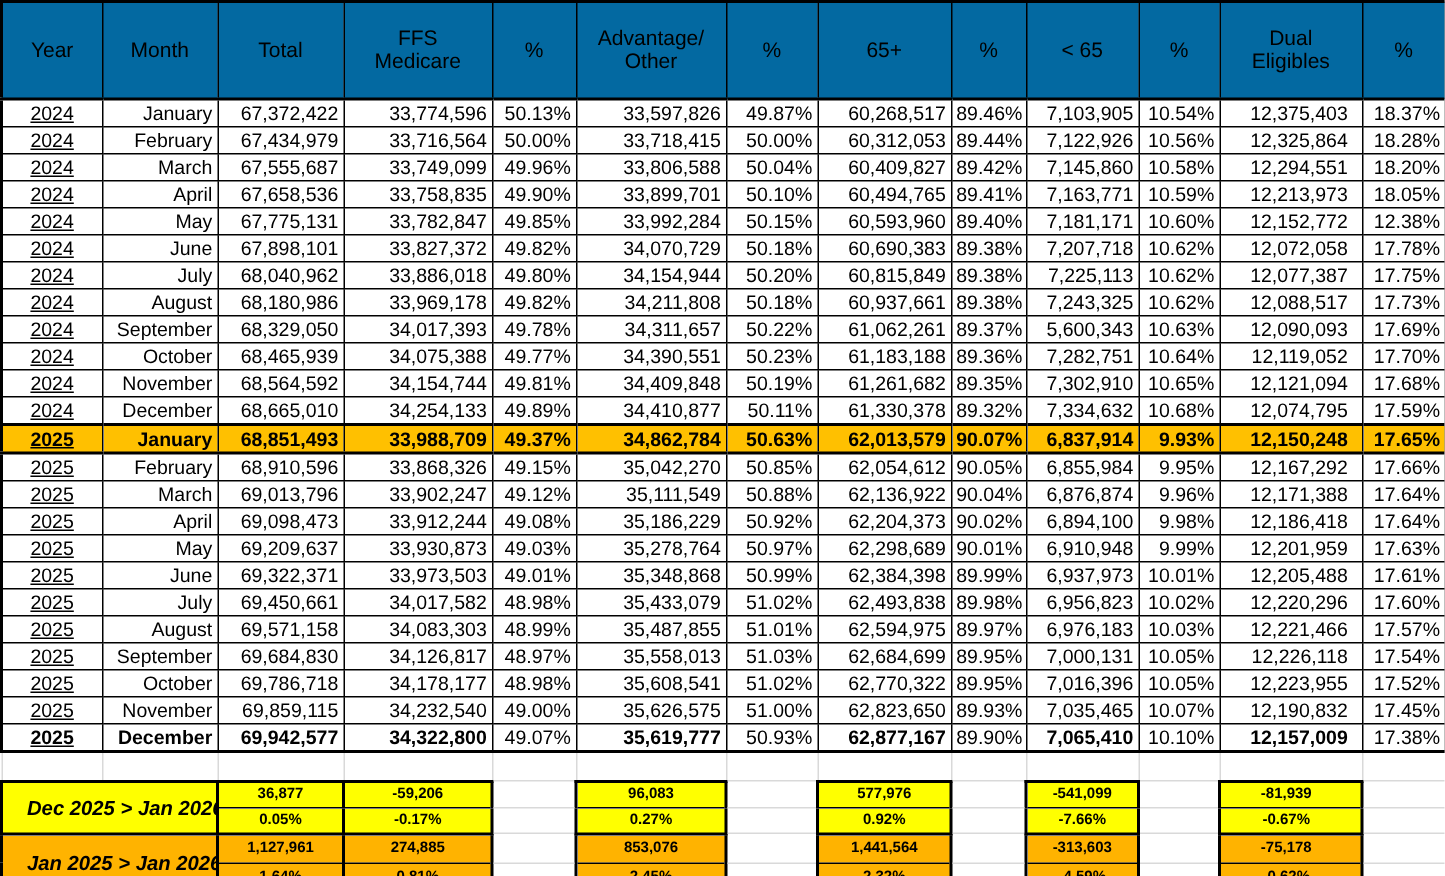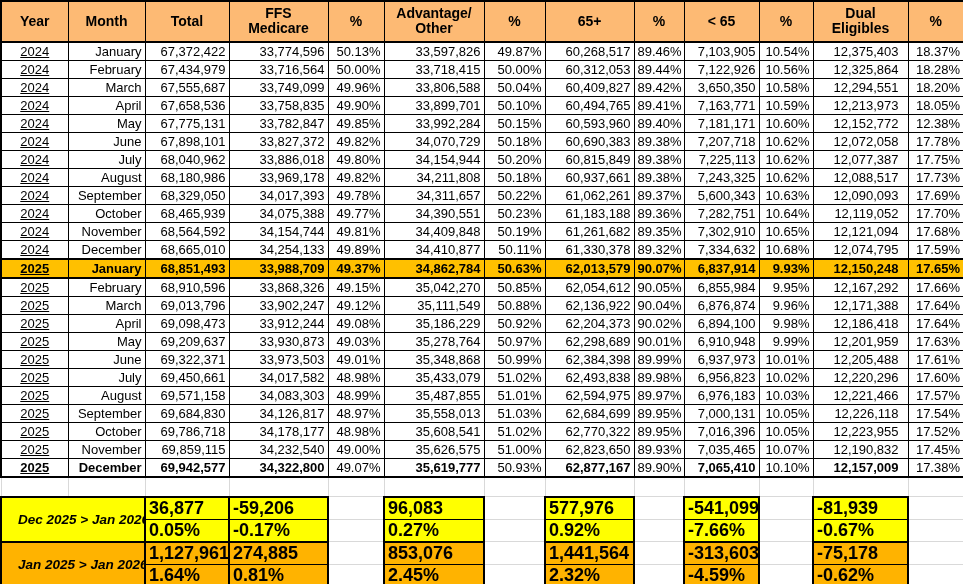--- a/index.html
+++ b/index.html
@@ -7,36 +7,36 @@
     --grid:#D9D9D9; --border:#000000;
   }
   html,body{margin:0;padding:0;background:#fff;}
   body{font-family:"Liberation Sans","DejaVu Sans",sans-serif;color:#000;width:963px;}
   .sheet{width:963px;}
   table{border-collapse:collapse;table-layout:fixed;width:963px;}
   
   table.main{border:2px solid var(--border);}
   table.main th{
     border:1px solid var(--border);border-bottom:2px solid var(--border);
-    font-size:14px;font-weight:bold;text-align:center;vertical-align:middle;
-    white-space:pre-line;height:30px;padding:4px 2px;line-height:1.1;background:#fdba74;
+    font-size:14px;font-weight:normal;text-align:center;vertical-align:middle;
+    white-space:pre-line;height:30px;padding:16px 2px;line-height:1.1;background:#0369a1;
   }
   table.main td{
     border:1px solid var(--border);height:17px;font-size:13px;
     padding:0 3px;text-align:right;vertical-align:middle;white-space:nowrap;
     background:#fff;overflow:hidden;
   }
   table.main td.c{text-align:center;text-decoration:underline;}
   table.main td.l{text-align:right;padding-left:5px;}
   table.main td.dualpad{padding-right:9px;}
   table.main tr.orange td{background:var(--orange);font-weight:bold;border-top:2px solid var(--border);border-bottom:2px solid var(--border);}
   table.main tr.yellow td{background:var(--yellow);font-weight:bold;border-top:2px solid var(--border);border-bottom:2px solid var(--border);}
   table.main td.b{font-weight:bold;}
   
-  table.sum td{height:16px;font-size:18px;padding:0 3px;text-align:left;vertical-align:middle;white-space:nowrap;overflow:hidden;}
+  table.sum td{height:16px;font-size:10px;padding:0 3px;text-align:center;vertical-align:middle;white-space:nowrap;overflow:hidden;}
   table.sum td.g{border:1px solid var(--grid);background:#fff;}
   table.sum td.gap{border:1px solid var(--grid);border-top:none;background:#fff;height:18px;}
   table.sum tr.s1 td.sv{border:2px solid var(--border);border-bottom:1px solid var(--border);font-weight:bold;}
   table.sum tr.s2 td.sv{border:2px solid var(--border);border-top:1px solid var(--border);font-weight:bold;}
   table.sum td.slabel{border:2px solid var(--border);font-weight:bold;text-align:center;font-size:13.5px;padding:0 16px;font-style:italic;}
   table.sum td.dualpad{padding-right:9px;}
   table.sum tr.blk-yellow td.sv,table.sum tr.blk-yellow td.slabel{background:var(--yellow);}
   table.sum tr.blk-orange td.sv,table.sum tr.blk-orange td.slabel{background:var(--sum-orange);}
   table.sum tr.tall td{height:18px;}
 </style>
@@ -115,21 +115,21 @@
         <tr>
     <td class="c">2024</td>
     <td class="l">March</td>
     <td>67,555,687</td>
     <td>33,749,099</td>
     <td>49.96%</td>
     <td>33,806,588</td>
     <td>50.04%</td>
     <td>60,409,827</td>
     <td>89.42%</td>
-    <td>3,650,350</td>
+    <td>7,145,860</td>
     <td>10.58%</td>
     <td class="dualpad">12,294,551</td>
     <td>18.20%</td>
   </tr>
         <tr>
     <td class="c">2024</td>
     <td class="l">April</td>
     <td>67,658,536</td>
     <td>33,758,835</td>
     <td>49.90%</td>

